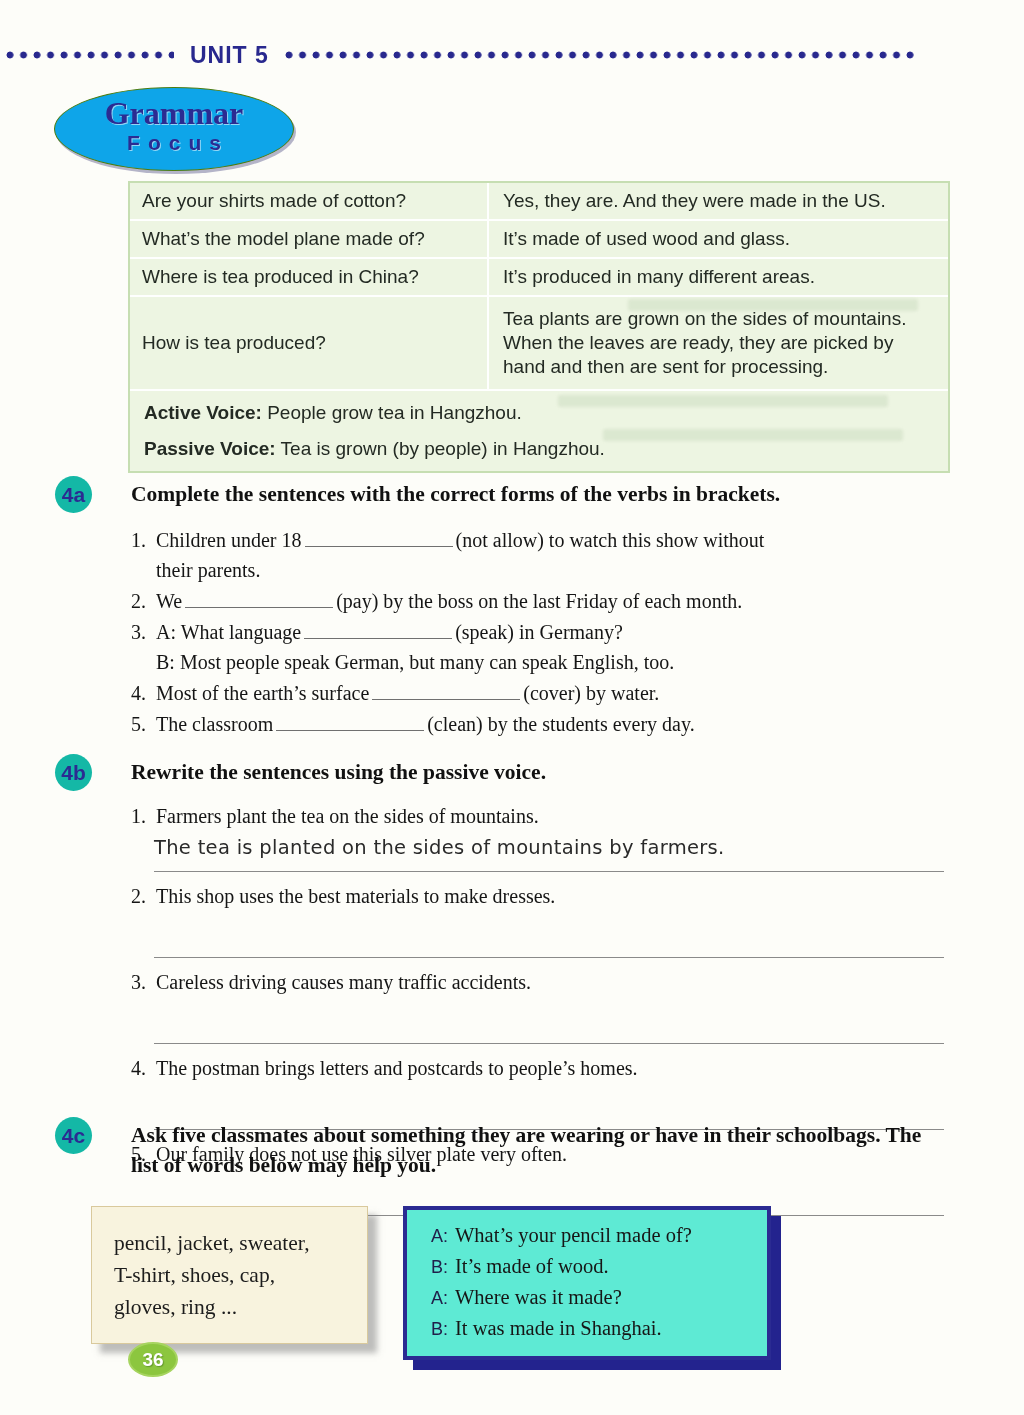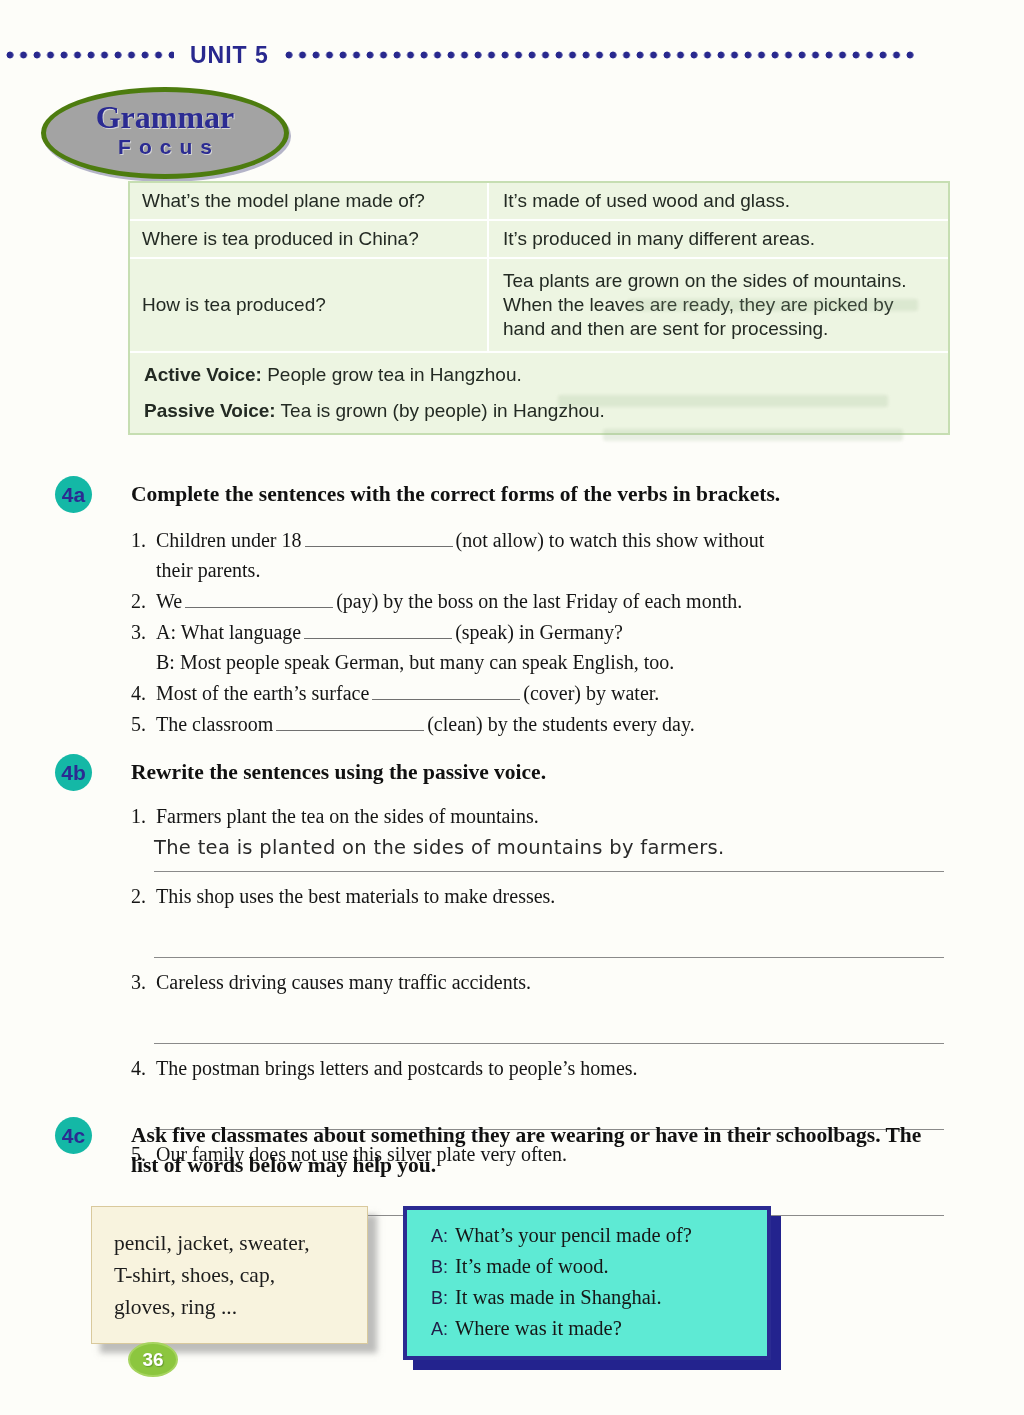--- a/index.html
+++ b/index.html
@@ -13,22 +13,22 @@
   .dots{height:8px;background-image:radial-gradient(circle at 4px 4px,#28288e 3.1px,rgba(0,0,0,0) 3.8px);background-size:13.5px 8px;background-repeat:repeat-x;}
   .dots-left{width:168px;margin-left:6px;}
   .dots-right{flex:1;}
   .unit-label{
     margin:0 16px;color:#28288e;font-family:"Liberation Sans",sans-serif;
     font-weight:bold;font-size:23px;letter-spacing:1px;white-space:nowrap;
   }
 
   
   .gf-oval{
-    position:absolute;left:41px;top:87px;width:238px;height:82px;
-    background:#a3a3a3;border:5px solid #4d7c0f;border-radius:50%;
+    position:absolute;left:54px;top:87px;width:238px;height:82px;
+    background:#0ea5e9;border:1px solid #4d7c0f;border-radius:50%;
     text-align:center;box-shadow:2px 3px 0 rgba(43,43,110,0.35);
   }
   .gf-line1{font-family:"Liberation Serif",serif;font-weight:bold;font-size:32px;color:#2b2b92;margin-top:8px;line-height:34px;text-shadow:1px 1px 0 rgba(255,255,255,0.55);}
   .gf-line2{font-family:"Liberation Sans",sans-serif;font-weight:bold;font-size:21px;letter-spacing:8px;color:#2b2b92;line-height:26px;text-indent:8px;text-shadow:1px 1px 0 rgba(255,255,255,0.55);}
 
   
   .gtable{
     position:absolute;left:128px;top:181px;width:818px;
     background:#edf5e2;border:2px solid #c6deb2;
     font-family:"Liberation Sans",sans-serif;font-size:19px;color:#232a23;
@@ -102,20 +102,24 @@
 
   <div class="gf-oval">
     <div class="gf-line1">Grammar</div>
     <div class="gf-line2">Focus</div>
   </div>
 
   <div class="gtable">
     <div class="bleed" style="right:30px;top:116px;width:290px;height:12px;"></div>
     <div class="bleed" style="right:60px;top:212px;width:330px;height:12px;"></div>
     <div class="bleed" style="right:45px;top:246px;width:300px;height:12px;"></div>
+    <div class="g-row">
+      <div class="g-q">Are your shirts made of cotton?</div>
+      <div class="g-a">Yes, they are. And they were made in the US.</div>
+    </div>
     <div class="g-row">
       <div class="g-q">What’s the model plane made of?</div>
       <div class="g-a">It’s made of used wood and glass.</div>
     </div>
     <div class="g-row">
       <div class="g-q">Where is tea produced in China?</div>
       <div class="g-a">It’s produced in many different areas.</div>
     </div>
     <div class="g-row">
       <div class="g-q">How is tea produced?</div>
@@ -195,22 +199,22 @@
     <div class="sec-title" style="max-width:800px;">Ask five classmates about something they are wearing or have in their schoolbags. The list of words below may help you.</div>
     <div class="boxes">
       <div class="word-box">
         <div>pencil, jacket, sweater,</div>
         <div>T-shirt, shoes, cap,</div>
         <div>gloves, ring ...</div>
       </div>
       <div class="dialog-box">
         <div><span class="dlg-speaker">A:</span><span>What’s your pencil made of?</span></div>
         <div><span class="dlg-speaker">B:</span><span>It’s made of wood.</span></div>
+        <div><span class="dlg-speaker">A:</span><span>Where was it made?</span></div>
         <div><span class="dlg-speaker">B:</span><span>It was made in Shanghai.</span></div>
-        <div><span class="dlg-speaker">A:</span><span>Where was it made?</span></div>
       </div>
     </div>
   </div>
 
   <div class="page-badge">
     <span>36</span>
   </div>
 
 </div>
 

